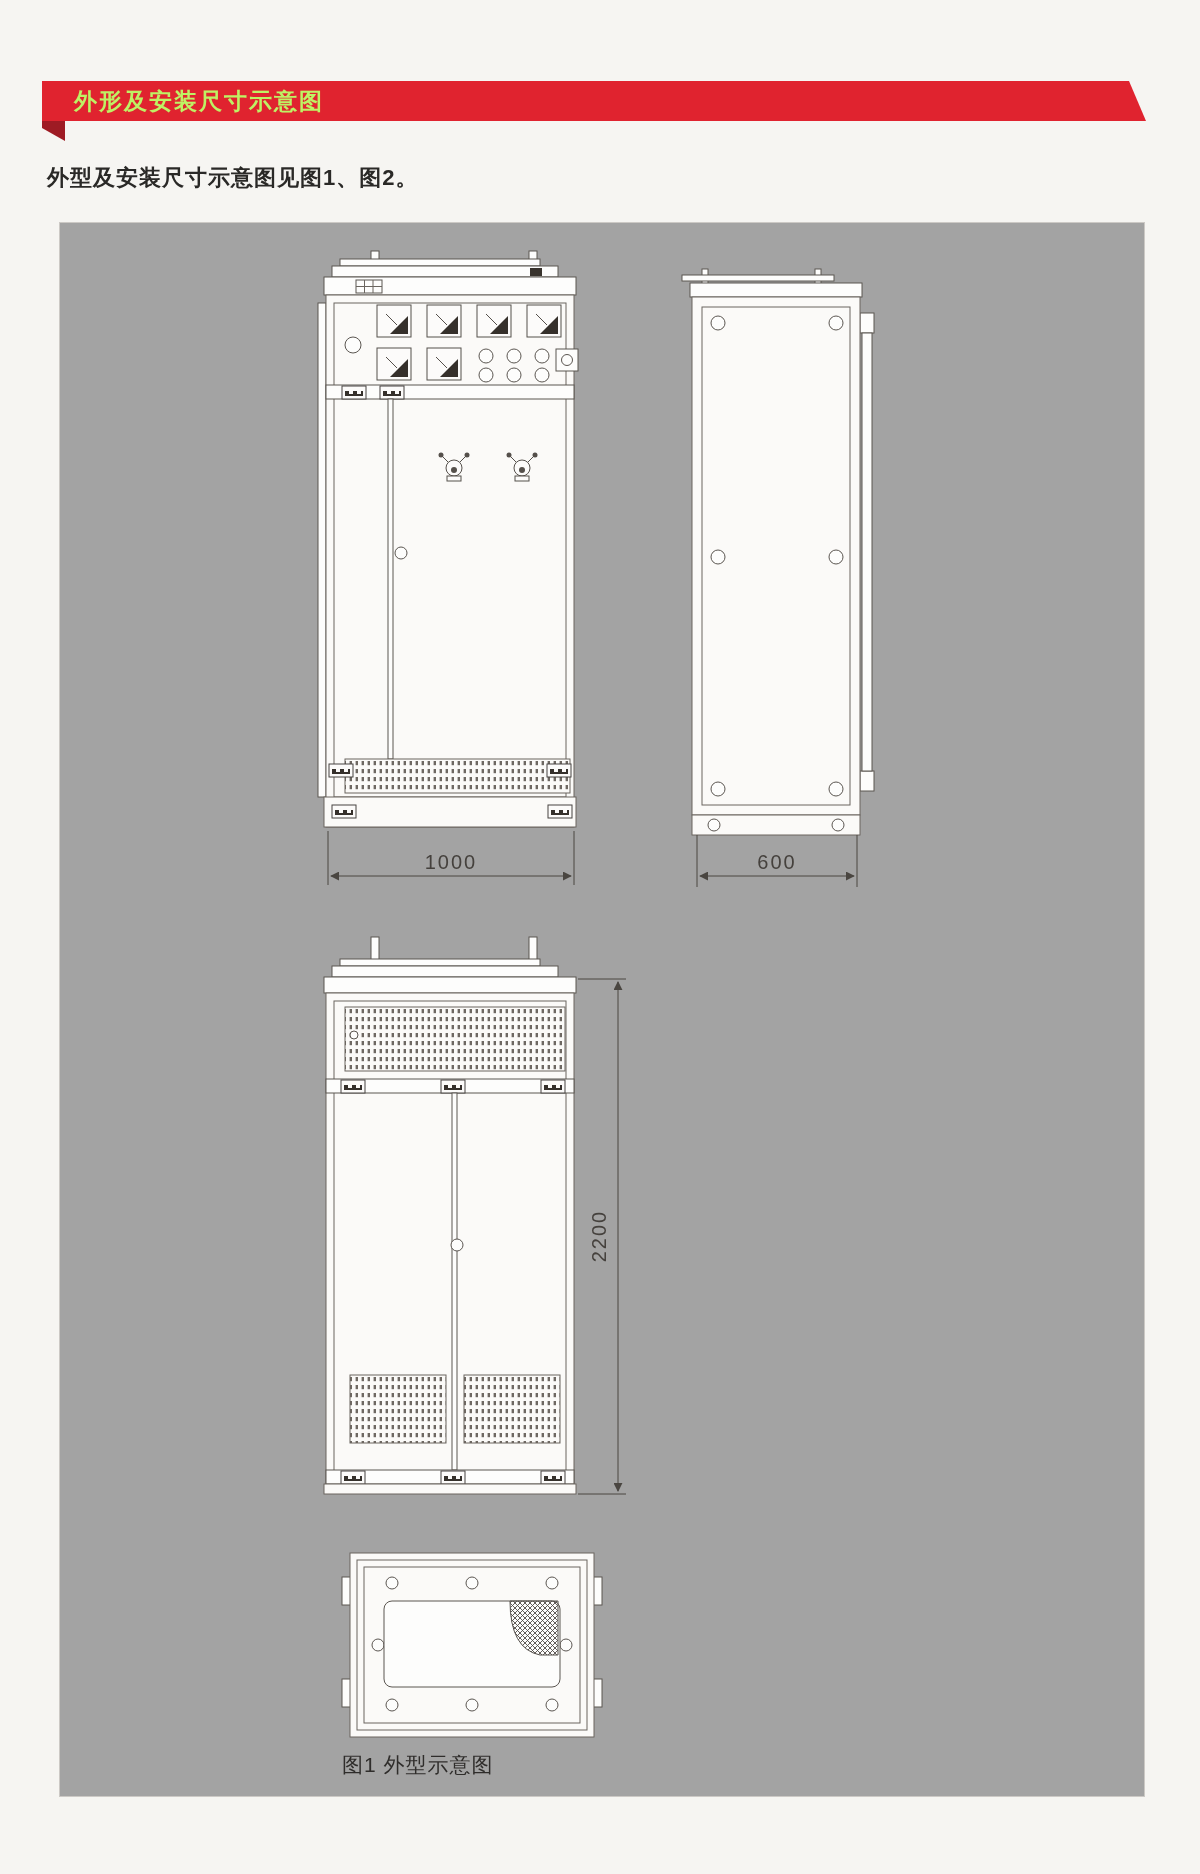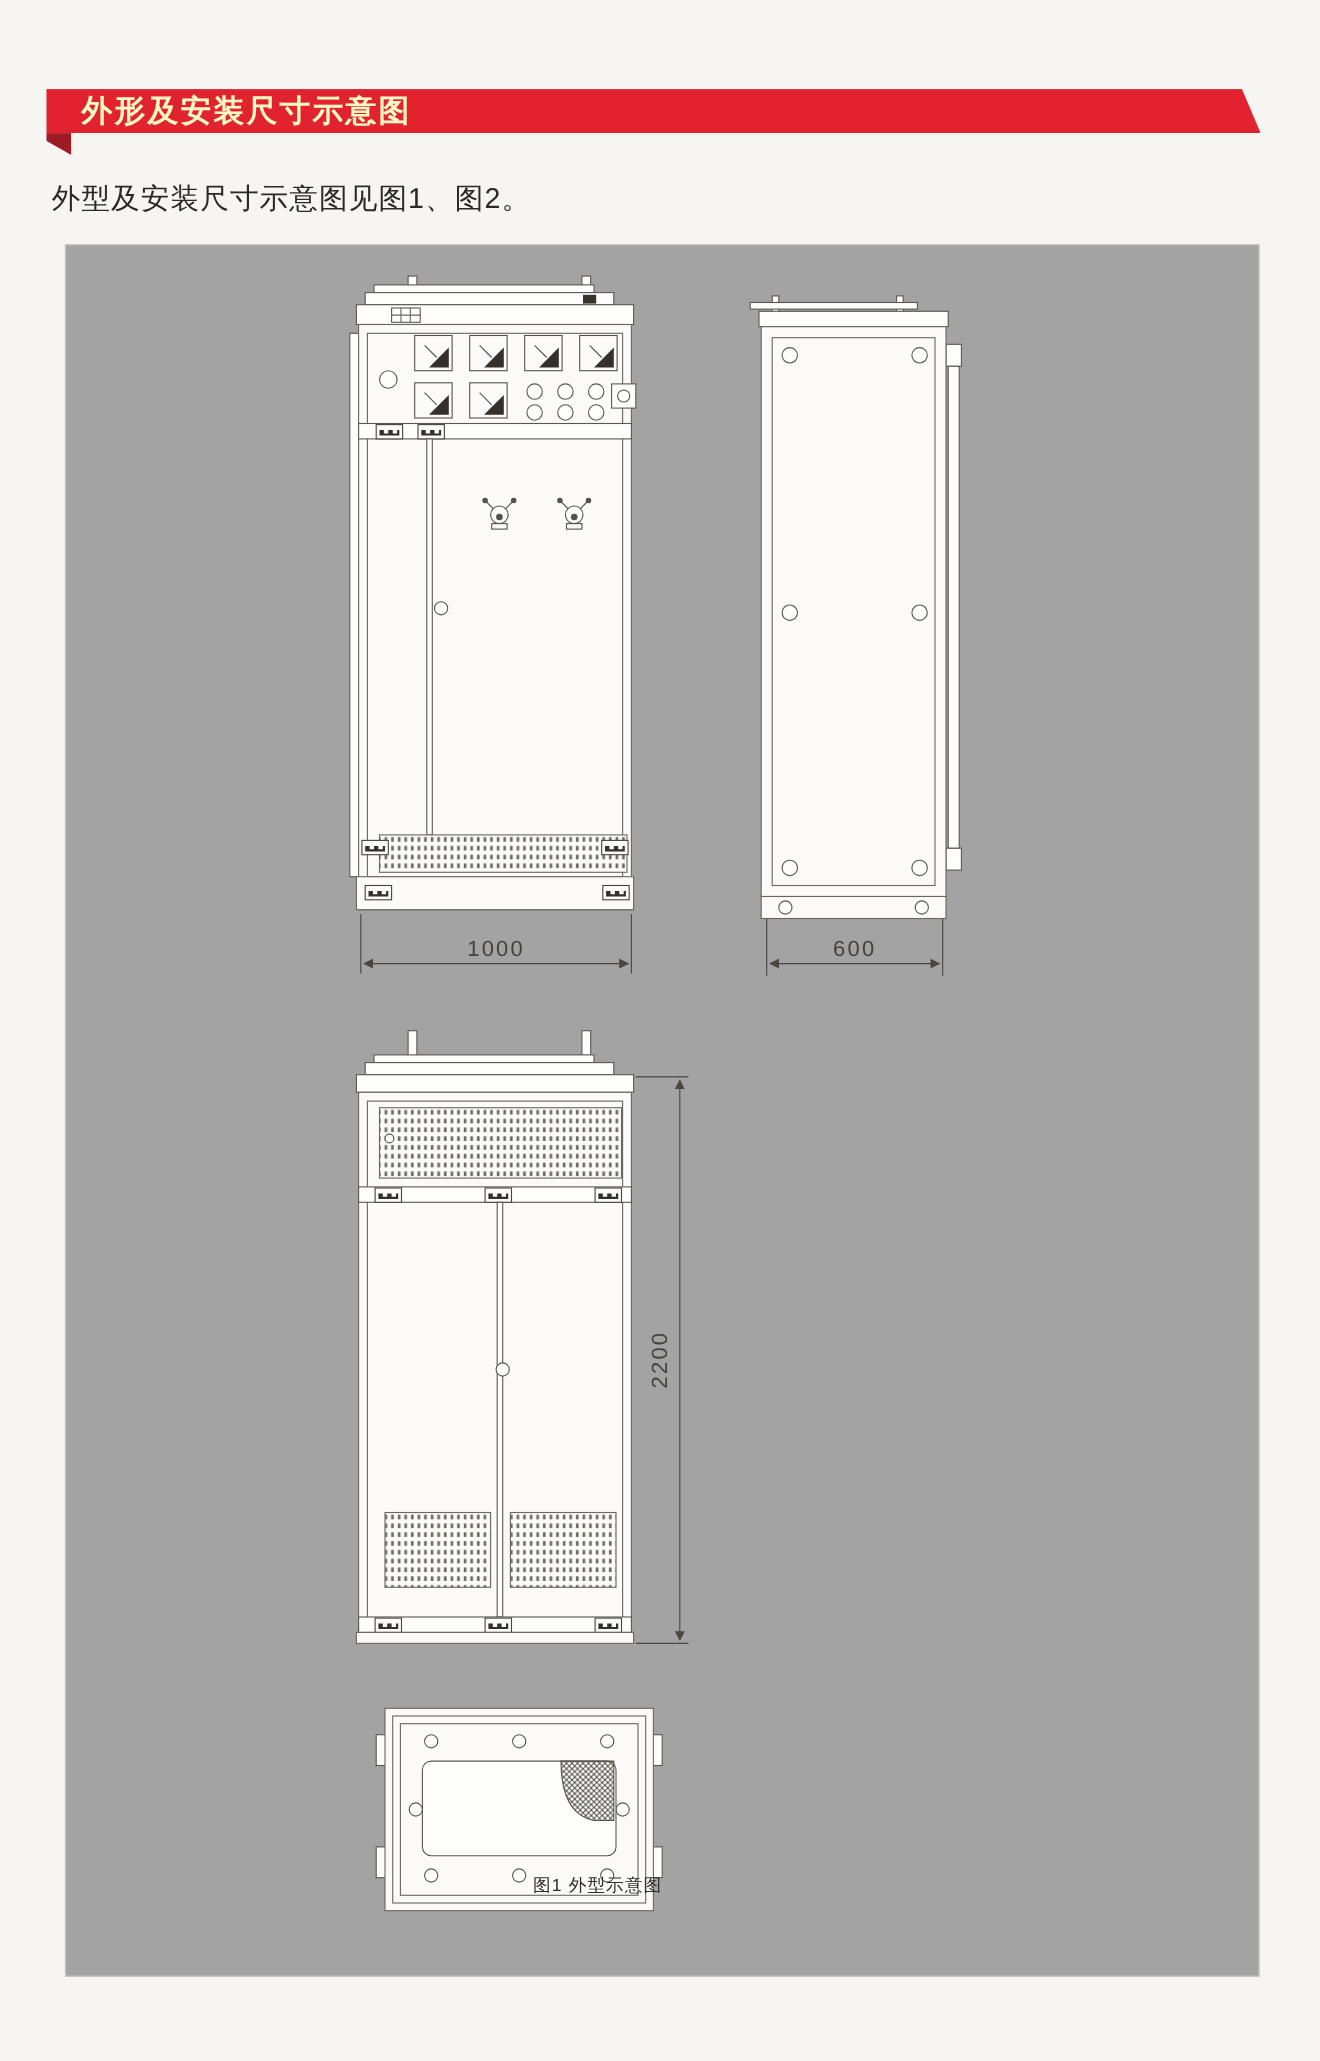--- a/index.html
+++ b/index.html
@@ -1,32 +1,32 @@
 <!DOCTYPE html>
 <html><head>
 <meta charset="utf-8">
 <style>
   html,body{margin:0;padding:0;}
   body{font-family:"Liberation Sans",sans-serif;background:#e9e8e6;}
   .page{position:relative;width:1200px;height:1874px;background:#f6f5f2;overflow:hidden;margin:0 auto;}
   
   .banner{position:absolute;left:42px;top:81px;width:1104px;height:40px;background:#e0232f;
           clip-path:polygon(0 0, calc(100% - 17px) 0, 100% 100%, 0 100%);}
-  .banner-title{display:inline-block;padding-left:32px;line-height:40px;font-size:28px;font-weight:bold;
-          color:#fef9c3;letter-spacing:2px;text-align:right;}
+  .banner-title{display:inline-block;padding-left:32px;line-height:40px;font-size:23px;font-weight:bold;
+          color:#bef264;letter-spacing:2px;text-align:right;}
   .banner-fold{position:absolute;left:42px;top:121px;width:23px;height:20px;background:#9e1b24;
           clip-path:polygon(0 0,100% 0,100% 100%,0 35%);}
   
-  .intro{position:absolute;left:47px;top:163px;margin:0;font-size:26px;color:#2a2927;letter-spacing:1px;}
+  .intro{position:absolute;left:47px;top:163px;margin:0;font-size:22px;color:#2a2927;letter-spacing:1px;font-weight:bold;}
   
   .figure-frame{position:absolute;left:59px;top:222px;width:1084px;height:1573px;
           border:1px solid #ccc9c5;background:#a3a3a3;}
   .figure-frame svg{position:absolute;left:0;top:0;}
-  .caption{position:absolute;left:282px;top:1481px;width:260px;text-align:right;
-          font-size:16px;color:#2f2d2b;letter-spacing:1px;}
+  .caption{position:absolute;left:282px;top:1528px;width:260px;text-align:left;
+          font-size:21px;color:#2f2d2b;letter-spacing:1px;}
   
   .s{stroke:#6a655f;fill:none;stroke-width:1;}
   .p{stroke:#6a655f;fill:#fbfaf8;stroke-width:1;}
   .w{stroke:#5b5651;fill:#fdfdfc;stroke-width:1;}
   .d{fill:#38332d;stroke:none;}
   .dim{stroke:#4a4641;fill:none;stroke-width:1;}
   .dimtxt{fill:#45413d;font-family:"Liberation Sans",sans-serif;font-size:20px;letter-spacing:2px;}
 </style>
 </head>
 <body>

